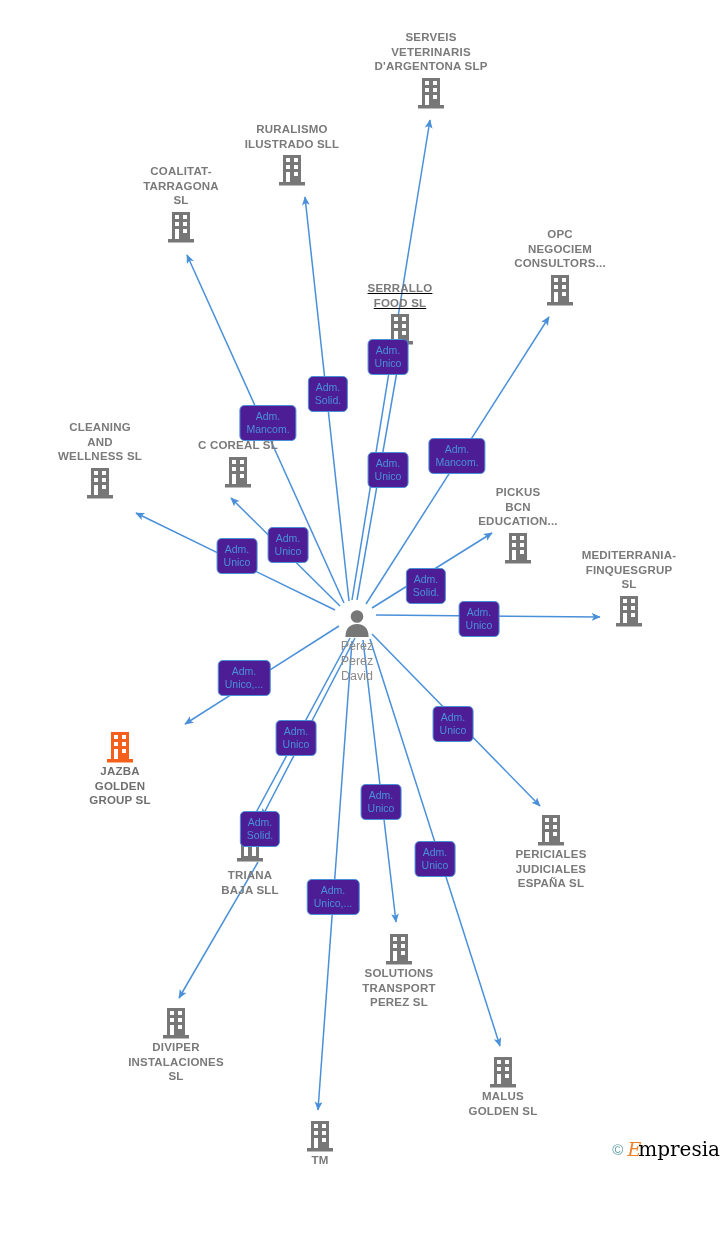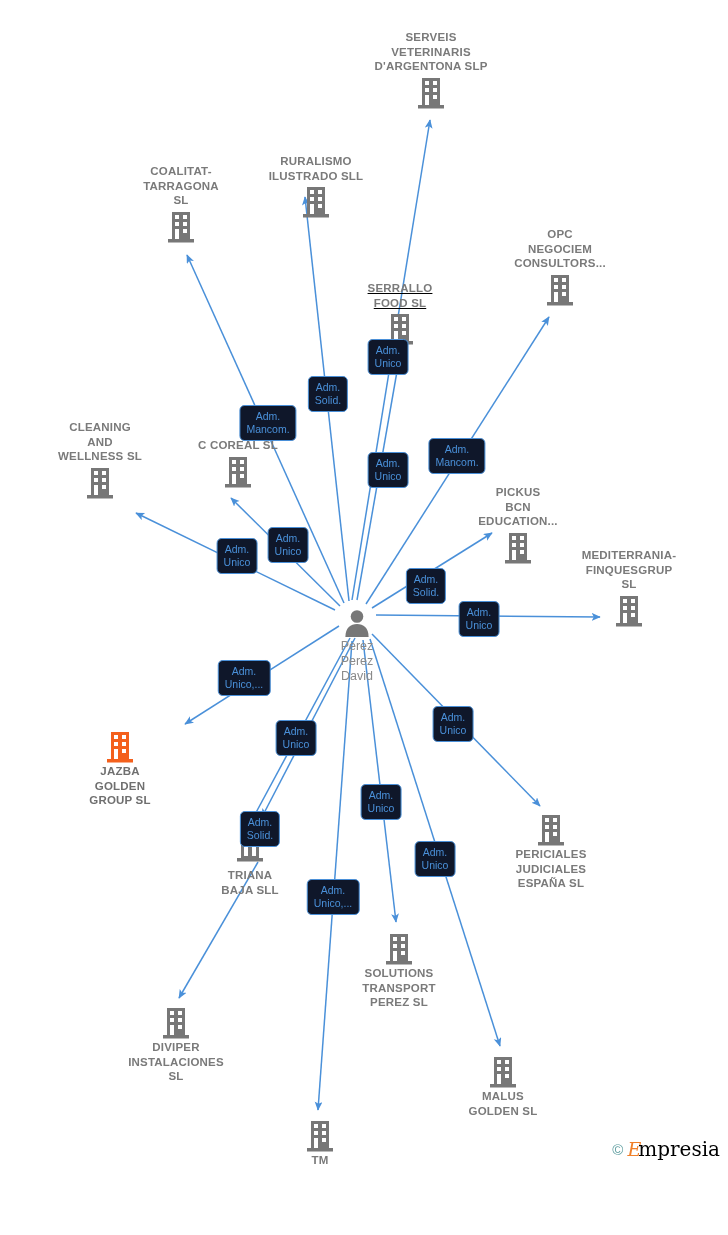--- a/index.html
+++ b/index.html
@@ -43,21 +43,21 @@
   .node.company .label { font-weight: bold; }
   .node .icon {
     display: block;
     margin: 0 auto;
   }
   .node.label-above .icon { margin-top: 2px; }
   .node.highlight .label { color: #6f6f6f; }
   .edge-label {
     position: absolute;
     transform: translate(-50%, -50%);
-    background: #0f172a;
+    background: #4c1d95;
     border: 1.4px solid #4a90d9;
     border-radius: 5px;
     color: #4a90d9;
     font-size: 10.5px;
     line-height: 13px;
     padding: 4px 6px 4px 6px;
     text-align: center;
     white-space: pre-line;
     box-sizing: border-box;
   }
@@ -133,21 +133,21 @@
       <rect x="3" y="29" width="26" height="3.5" fill="#777"></rect>
       <rect x="10" y="5" width="4" height="4" fill="#fff"></rect>
         <rect x="18" y="5" width="4" height="4" fill="#fff"></rect>
       <rect x="10" y="12" width="4" height="4" fill="#fff"></rect>
         <rect x="18" y="12" width="4" height="4" fill="#fff"></rect>
       <rect x="10" y="19" width="4" height="10" fill="#fff"></rect>
         <rect x="18" y="19" width="4" height="4" fill="#fff"></rect>
     </svg>
   </div>
 
-  <div class="node company label-above" style="left:316px; top:122px;margin-top:32px;">
+  <div class="node company label-above" style="left:292px; top:122px;">
     <div class="label">RURALISMO
 ILUSTRADO  SLL</div>
     <svg class="icon" width="32" height="34" viewBox="0 0 32 34">
       <rect x="7" y="2" width="18" height="28" fill="#777"></rect>
       <rect x="3" y="29" width="26" height="3.5" fill="#777"></rect>
       <rect x="10" y="5" width="4" height="4" fill="#fff"></rect>
         <rect x="18" y="5" width="4" height="4" fill="#fff"></rect>
       <rect x="10" y="12" width="4" height="4" fill="#fff"></rect>
         <rect x="18" y="12" width="4" height="4" fill="#fff"></rect>
       <rect x="10" y="19" width="4" height="10" fill="#fff"></rect>

